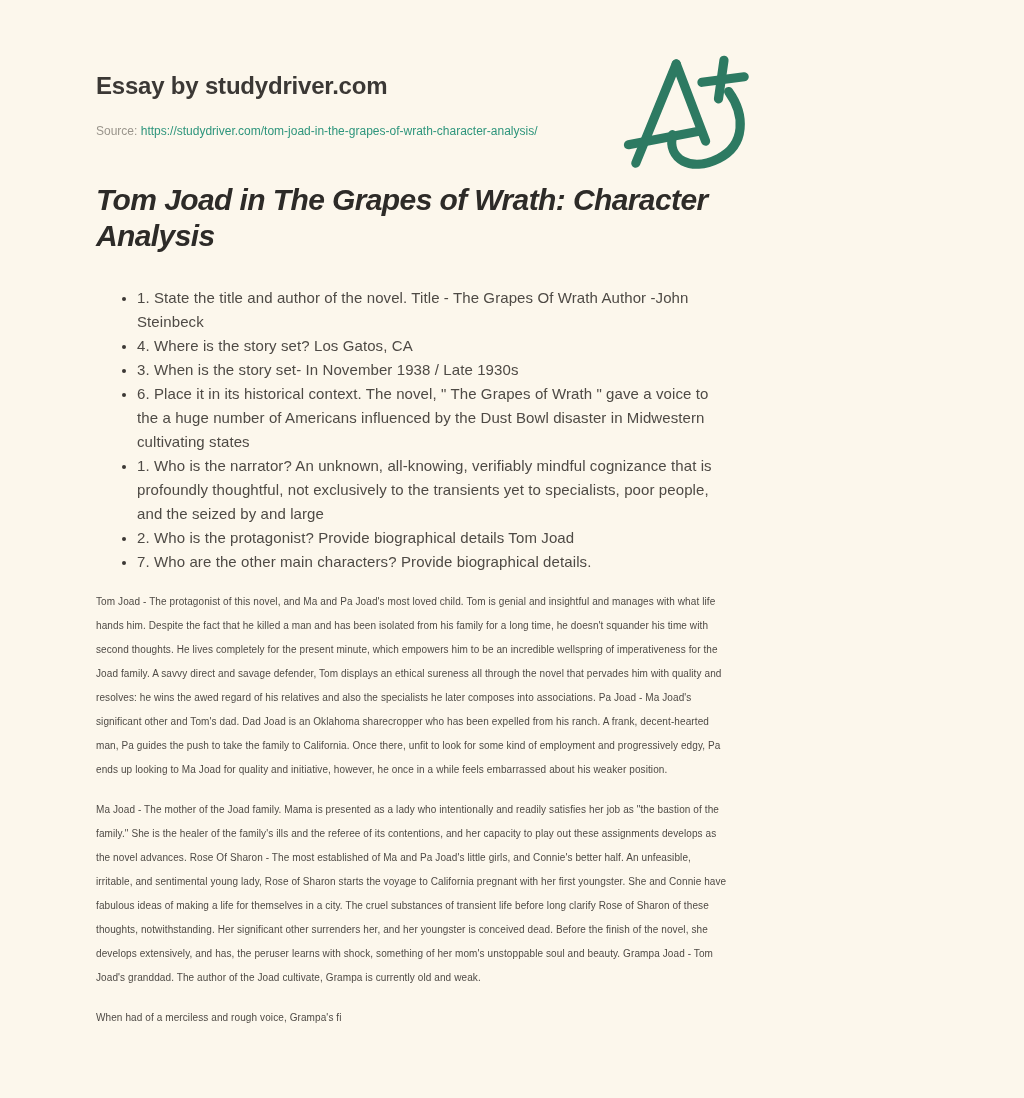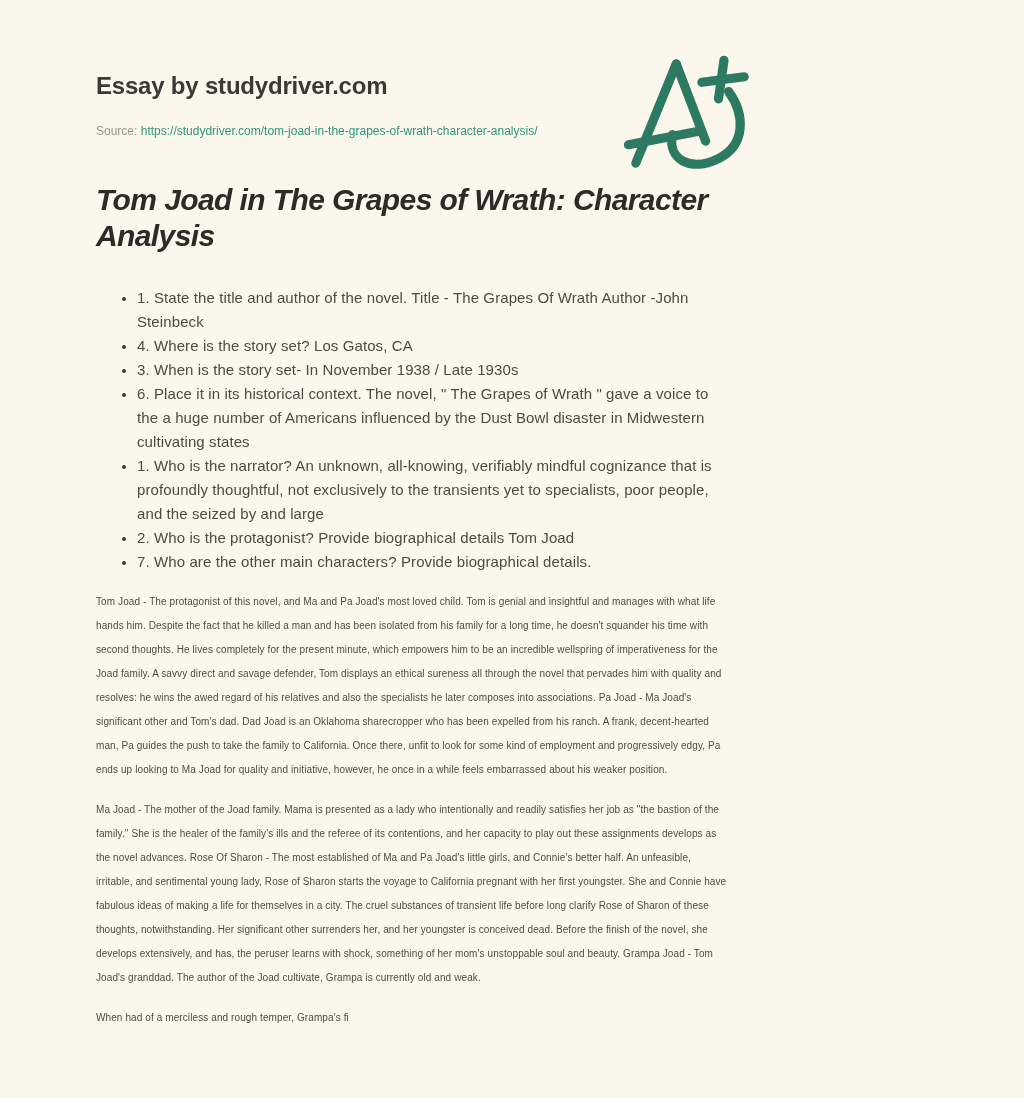--- a/index.html
+++ b/index.html
@@ -121,17 +121,17 @@
 
         <li>7. Who are the other main characters? Provide biographical details.</li>
       </ul>
 
     <div class="paragraphs">
 
         <p>Tom Joad - The protagonist of this novel, and Ma and Pa Joad's most loved child. Tom is genial and insightful and manages with what life hands him. Despite the fact that he killed a man and has been isolated from his family for a long time, he doesn't squander his time with second thoughts. He lives completely for the present minute, which empowers him to be an incredible wellspring of imperativeness for the Joad family. A savvy direct and savage defender, Tom displays an ethical sureness all through the novel that pervades him with quality and resolves: he wins the awed regard of his relatives and also the specialists he later composes into associations. Pa Joad - Ma Joad's significant other and Tom's dad. Dad Joad is an Oklahoma sharecropper who has been expelled from his ranch. A frank, decent-hearted man, Pa guides the push to take the family to California. Once there, unfit to look for some kind of employment and progressively edgy, Pa ends up looking to Ma Joad for quality and initiative, however, he once in a while feels embarrassed about his weaker position.</p>
 
         <p>Ma Joad - The mother of the Joad family. Mama is presented as a lady who intentionally and readily satisfies her job as "the bastion of the family." She is the healer of the family's ills and the referee of its contentions, and her capacity to play out these assignments develops as the novel advances. Rose Of Sharon - The most established of Ma and Pa Joad's little girls, and Connie's better half. An unfeasible, irritable, and sentimental young lady, Rose of Sharon starts the voyage to California pregnant with her first youngster. She and Connie have fabulous ideas of making a life for themselves in a city. The cruel substances of transient life before long clarify Rose of Sharon of these thoughts, notwithstanding. Her significant other surrenders her, and her youngster is conceived dead. Before the finish of the novel, she develops extensively, and has, the peruser learns with shock, something of her mom's unstoppable soul and beauty. Grampa Joad - Tom Joad's granddad. The author of the Joad cultivate, Grampa is currently old and weak.</p>
 
-        <p>When had of a merciless and rough temper, Grampa's fi</p>
+        <p>When had of a merciless and rough voice, Grampa's fi</p>
       </div>
   </main>
 
 </div>
 
 </body></html>

